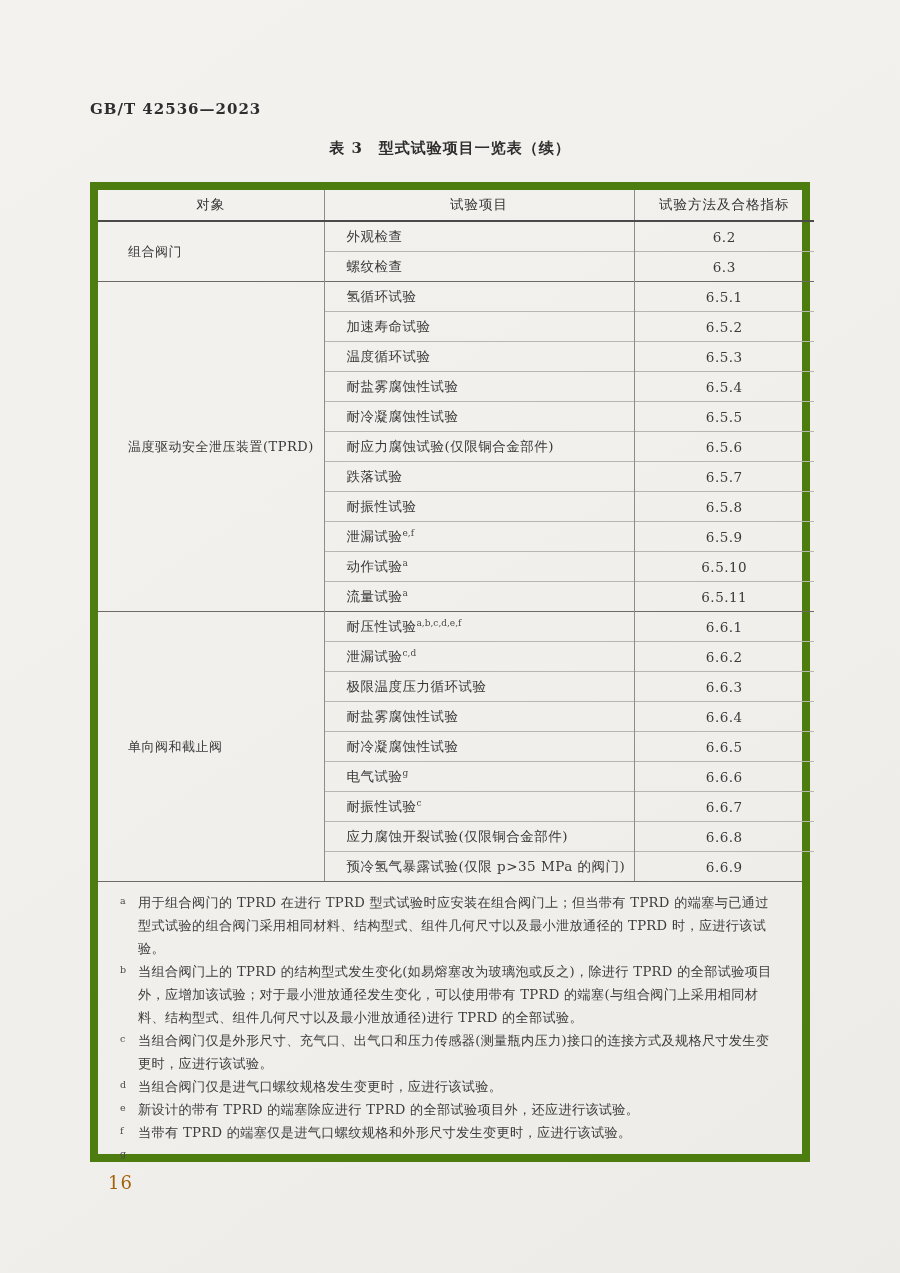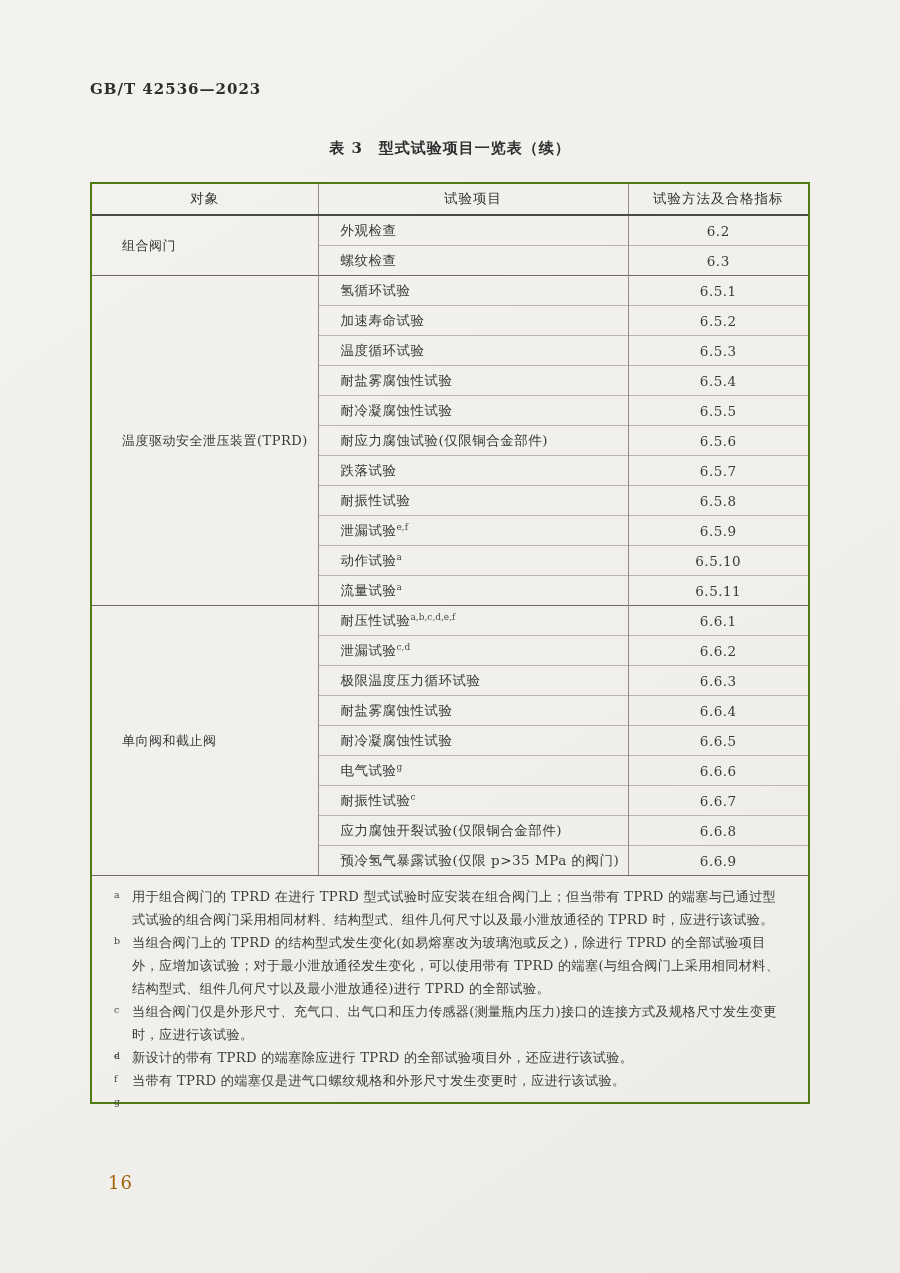--- a/index.html
+++ b/index.html
@@ -5,30 +5,30 @@
   html,body{margin:0;padding:0;}
   body{
     width:900px;height:1273px;position:relative;
     background:linear-gradient(145deg,#f4f2ef 0%,#f1efec 60%,#edebe7 100%);
     font-family:"DejaVu Serif","Liberation Serif",serif;
     color:#3a3a3a;
     -webkit-font-smoothing:antialiased;
   }
   .page{position:absolute;inset:0;}
   .std-code{
-    position:absolute;left:90px;top:80px;
+    position:absolute;left:90px;top:100px;
     font-size:15px;font-weight:bold;color:#2e2e2e;letter-spacing:1px;
   }
   .tbl-title{
     position:absolute;left:0;top:139px;width:900px;text-align:center;
     font-size:15px;font-weight:bold;color:#2e2e2e;letter-spacing:1px;
   }
   .tbl-frame{
     position:absolute;left:90px;top:182px;width:720px;
-    border:2px solid #4d7c0f;background:transparent;box-sizing:border-box;
+    border:8px solid #4d7c0f;background:transparent;box-sizing:border-box;
   }
   table.main{
     width:100%;border-collapse:collapse;table-layout:fixed;
     font-size:13.5px;color:#3a3a3a;
   }
   col.c1{width:226px;} col.c2{width:310px;} col.c3{width:180px;}
   thead th{
     height:28px;font-weight:normal;text-align:center;vertical-align:middle;
     border-bottom:2px solid #4a4a4a;letter-spacing:1px;color:#333;
   }
@@ -176,21 +176,21 @@
           <tr>
             <td class="item"><span>预冷氢气暴露试验(仅限 p&gt;35 MPa 的阀门)</span></td>
             <td class="method">6.6.9</td>
           </tr>
         </tbody>
     </table>
     <div class="footnotes" id="footnotes">
         <div class="footnote"><span class="mark">a</span><span>用于组合阀门的 TPRD 在进行 TPRD 型式试验时应安装在组合阀门上；但当带有 TPRD 的端塞与已通过型式试验的组合阀门采用相同材料、结构型式、组件几何尺寸以及最小泄放通径的 TPRD 时，应进行该试验。</span></div>
         <div class="footnote"><span class="mark">b</span><span>当组合阀门上的 TPRD 的结构型式发生变化(如易熔塞改为玻璃泡或反之)，除进行 TPRD 的全部试验项目外，应增加该试验；对于最小泄放通径发生变化，可以使用带有 TPRD 的端塞(与组合阀门上采用相同材料、结构型式、组件几何尺寸以及最小泄放通径)进行 TPRD 的全部试验。</span></div>
         <div class="footnote"><span class="mark">c</span><span>当组合阀门仅是外形尺寸、充气口、出气口和压力传感器(测量瓶内压力)接口的连接方式及规格尺寸发生变更时，应进行该试验。</span></div>
-        <div class="footnote"><span class="mark">d</span></div>
+        <div class="footnote"><span class="mark">d</span><span>当组合阀门仅是进气口螺纹规格发生变更时，应进行该试验。</span></div>
         <div class="footnote"><span class="mark">e</span><span>新设计的带有 TPRD 的端塞除应进行 TPRD 的全部试验项目外，还应进行该试验。</span></div>
         <div class="footnote"><span class="mark">f</span><span>当带有 TPRD 的端塞仅是进气口螺纹规格和外形尺寸发生变更时，应进行该试验。</span></div>
         <div class="footnote"><span class="mark">g</span></div>
       </div>
   </div>
 
   <div class="page-num">16</div>
 
 </div>
 

